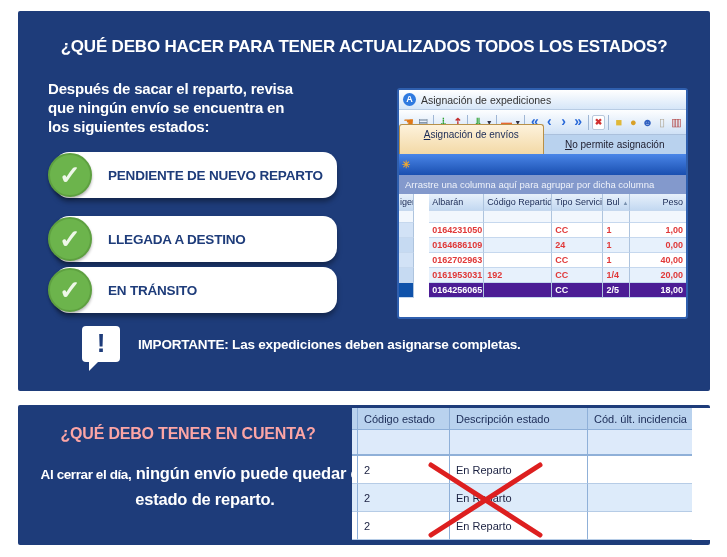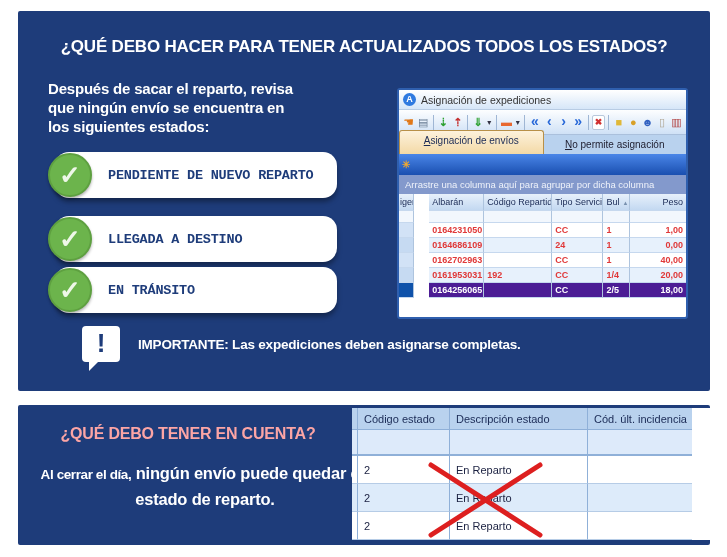--- a/index.html
+++ b/index.html
@@ -17,21 +17,21 @@
 
   .pill { position:absolute; left:37px; width:282px; height:46px; background:#fff;
           border-radius:14px; box-shadow:0 4px 5px rgba(0,0,0,.35);
           display:flex; align-items:center; }
   .pill-1 { top:141px; } .pill-2 { top:205px; } .pill-3 { top:256px; }
   .pill-check { width:44px; height:44px; margin-left:-7px; border-radius:50%;
                 background:#6cb44c; border:2px solid #5ea040; color:#eef7e8;
                 font-size:26px; font-weight:bold; display:flex; align-items:center;
                 justify-content:center; box-shadow:0 2px 3px rgba(0,0,0,.3); }
   .pill-label { margin-left:16px; color:#1e3c7a; font-size:13.5px; font-weight:bold;
-                letter-spacing:-0.2px;font-family:Liberation Mono, monospace; }
+                letter-spacing:-0.2px; }
 
   .note-icon { position:absolute; left:64px; top:315px; width:38px; height:36px;
                background:#fff; border-radius:4px; color:#1e3c7a; font-size:26px;
                font-weight:bold; text-align:center; line-height:34px; }
   .note-icon::after { content:""; position:absolute; left:7px; bottom:-9px;
                border:6px solid transparent; border-top-color:#fff; border-left-color:#fff; }
   .note-text { position:absolute; left:120px; top:326px; color:#fff; font-weight:bold;
                font-size:13.5px; letter-spacing:-0.2px; }
 
   
@@ -64,21 +64,21 @@
   .ic-box { color:#e0b838; }
   .ic-coin { color:#d8a028; }
   .ic-user { color:#3060c0; }
   .ic-clip { color:#b0a694; }
   .ic-cal { color:#b04040; }
 
   .aw-tabs { height:19px; background:#b9d2ee; display:flex; align-items:flex-end; }
   .aw-tab { flex:1; text-align:center; font-size:10px; color:#223; line-height:18px;
             height:18px; cursor:default; }
   .aw-tab.active { background:linear-gradient(#fdf2dc,#f3d9a6); border:1px solid #b89048;
-                   border-bottom:none; border-radius:3px 3px 0 0; height:24px;
+                   border-bottom:none; border-radius:3px 3px 0 0; height:30px;
                    line-height:19px; color:#1a2a55; }
   .aw-tab u { text-underline-offset:1px; }
 
   .aw-banner { height:21px; background:linear-gradient(#4a86e8,#1a4fb0); color:#fff;
                font-weight:bold; font-size:12px; display:flex; align-items:center;
                padding-left:3px; gap:4px; letter-spacing:-0.2px; }
   .aw-banner .bicon { font-size:10px; color:#f0a830; }
   .aw-groupbar { height:19px; background:#8399cc; color:#eef2fa; font-size:9.5px;
                  line-height:19px; padding-left:6px; }
 

